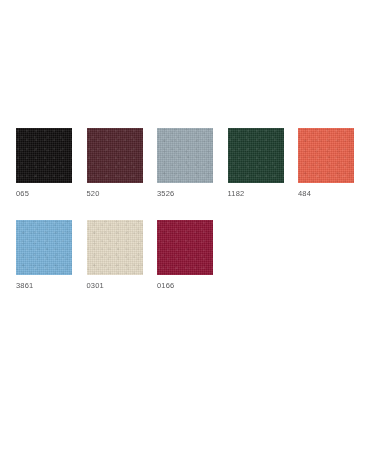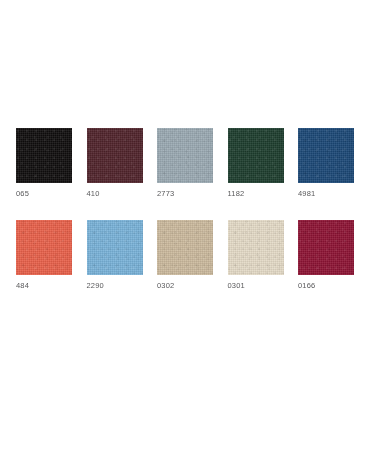--- a/index.html
+++ b/index.html
@@ -94,45 +94,37 @@
 <body>
 
 <div id="swatch-catalog">
   <div id="swatch-grid">
       <div class="swatch-cell">
         <div class="swatch-chip" style="background-color: rgb(16, 14, 14);"></div>
         <div class="swatch-label">065</div>
       </div>
       <div class="swatch-cell">
         <div class="swatch-chip" style="background-color: rgb(80, 35, 43);"></div>
-        <div class="swatch-label">410</div>
+        <div class="swatch-label">520</div>
       </div>
       <div class="swatch-cell">
         <div class="swatch-chip" style="background-color: rgb(154, 169, 178);"></div>
-        <div class="swatch-label">2773</div>
+        <div class="swatch-label">3526</div>
       </div>
       <div class="swatch-cell">
         <div class="swatch-chip" style="background-color: rgb(29, 61, 45);"></div>
         <div class="swatch-label">1182</div>
-      </div>
-      <div class="swatch-cell">
-        <div class="swatch-chip" style="background-color: rgb(27, 72, 118);"></div>
-        <div class="swatch-label">4981</div>
       </div>
       <div class="swatch-cell">
         <div class="swatch-chip" style="background-color: rgb(232, 96, 74);"></div>
         <div class="swatch-label">484</div>
       </div>
       <div class="swatch-cell">
         <div class="swatch-chip" style="background-color: rgb(121, 178, 216);"></div>
-        <div class="swatch-label">2290</div>
-      </div>
-      <div class="swatch-cell">
-        <div class="swatch-chip" style="background-color: rgb(203, 185, 157);"></div>
-        <div class="swatch-label">0302</div>
+        <div class="swatch-label">3861</div>
       </div>
       <div class="swatch-cell">
         <div class="swatch-chip" style="background-color: rgb(228, 218, 198);"></div>
         <div class="swatch-label">0301</div>
       </div>
       <div class="swatch-cell">
         <div class="swatch-chip" style="background-color: rgb(141, 19, 52);"></div>
         <div class="swatch-label">0166</div>
       </div>
     </div>

